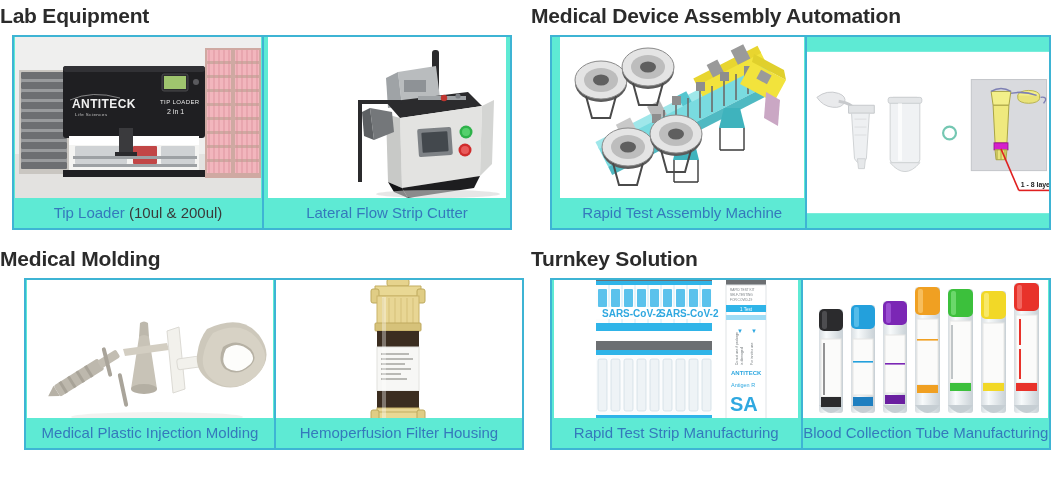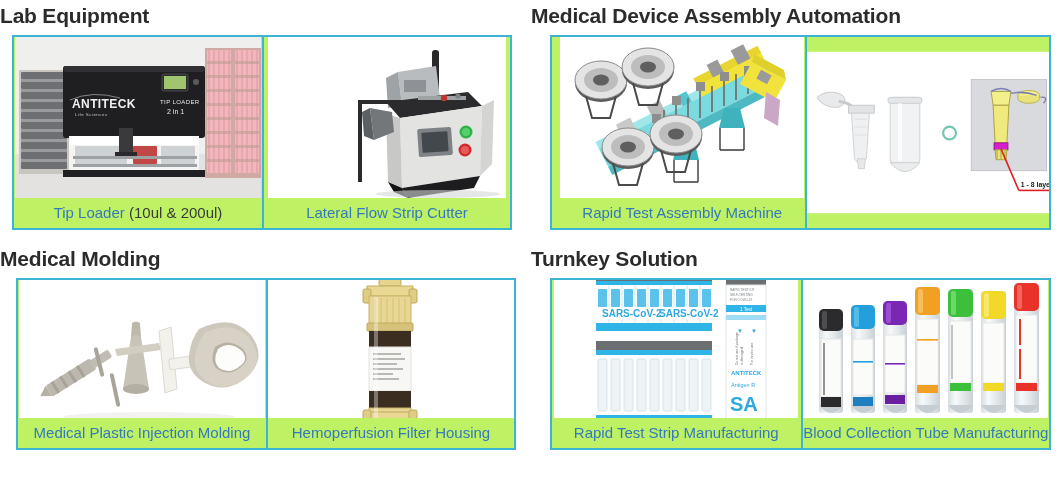--- a/index.html
+++ b/index.html
@@ -21,21 +21,21 @@
     line-height:28px;
     height:28px;
     margin:0;
   }
   .panel{
     position:absolute;
     left:0;right:0;
     border:2px solid #3eb4d4;
     box-sizing:border-box;
     display:flex;
-    background:#bef264;
+    background:#5eead4;
   }
   .card{
     flex:1 1 50%;
     min-width:0;
     display:flex;
     flex-direction:column;
     box-sizing:border-box;
   }
   .card + .card{border-left:2px solid #3eb4d4;}
   .card-img{
@@ -63,21 +63,21 @@
   #q-lab      {left:0px;   top:2px;   width:531px;}
   #q-mda      {left:531px; top:2px;   width:531px;}
   #q-mold     {left:0px;   top:245px; width:531px;}
   #q-turn     {left:531px; top:245px; width:531px;}
 
   #q-lab  .panel, #q-mda  .panel{top:33px;height:195px;}
   #q-mold .panel, #q-turn .panel{top:33px;height:172px;}
 
   #q-lab  .panel{left:12px;width:500px;}
   #q-mda  .panel{left:19px;width:501px;padding-left:8px;}
-  #q-mold .panel{left:16px;width:500px;}
+  #q-mold .panel{left:24px;width:500px;}
   #q-turn .panel{left:19px;width:501px;}
 </style>
 </head>
 <body>
 
 <div class="page">
 
   <div class="quad" id="q-lab">
     <div class="quad-title">Lab Equipment</div>
     <div class="panel">

